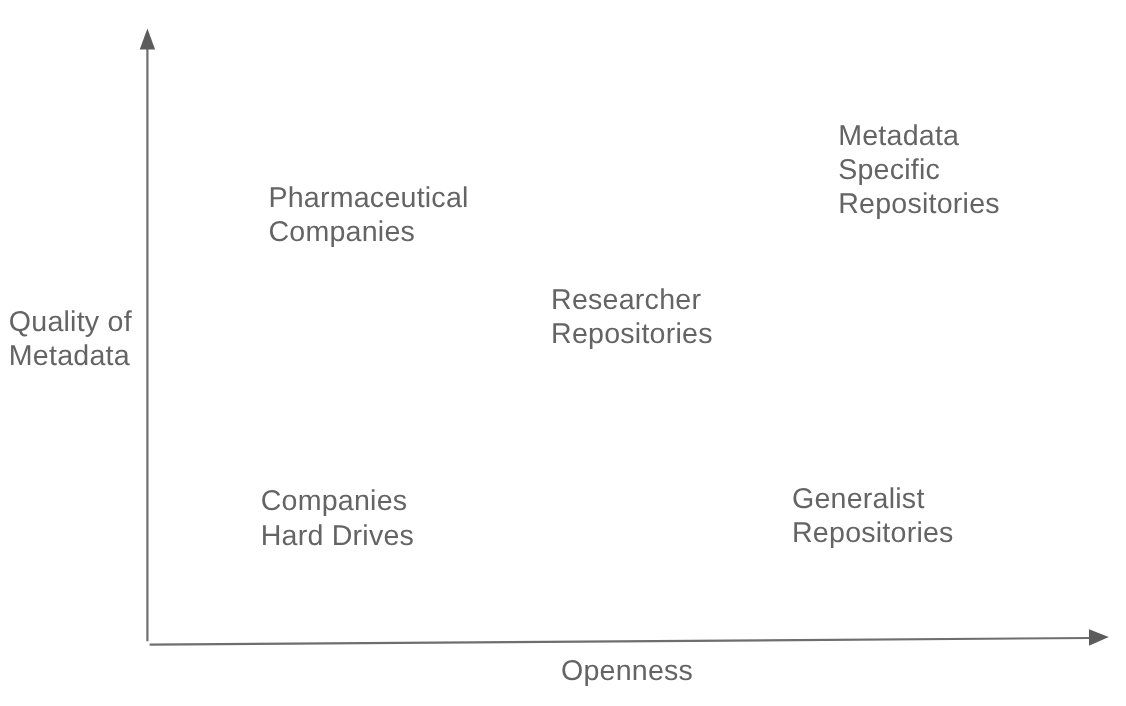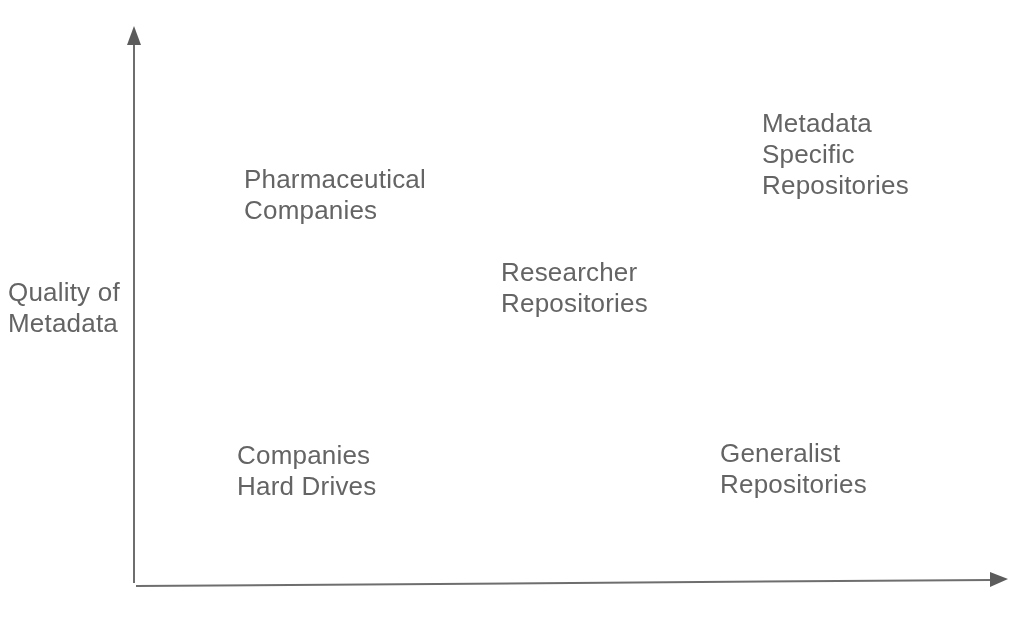--- a/index.html
+++ b/index.html
@@ -59,20 +59,21 @@
     <polygon points="134,26 127,45 141,45" fill="#5c5c5c"></polygon>
 
     <line x1="136" y1="586" x2="991" y2="580" stroke-width="2" stroke="#6e6e6e"></line>
 
     <polygon points="1008,579 990,572 990,587" fill="#5c5c5c"></polygon>
   </svg>
 
   <div id="label-y-axis" class="axis-label">Quality of
 Metadata</div>
 
+  <div id="label-x-axis" class="axis-label">Openness</div>
 
   <div id="item-pharmaceutical" class="diagram-label">Pharmaceutical
 Companies</div>
 
   <div id="item-subject" class="diagram-label">Metadata
 Specific
 Repositories</div>
 
   <div id="item-university" class="diagram-label">Researcher
 Repositories</div>

